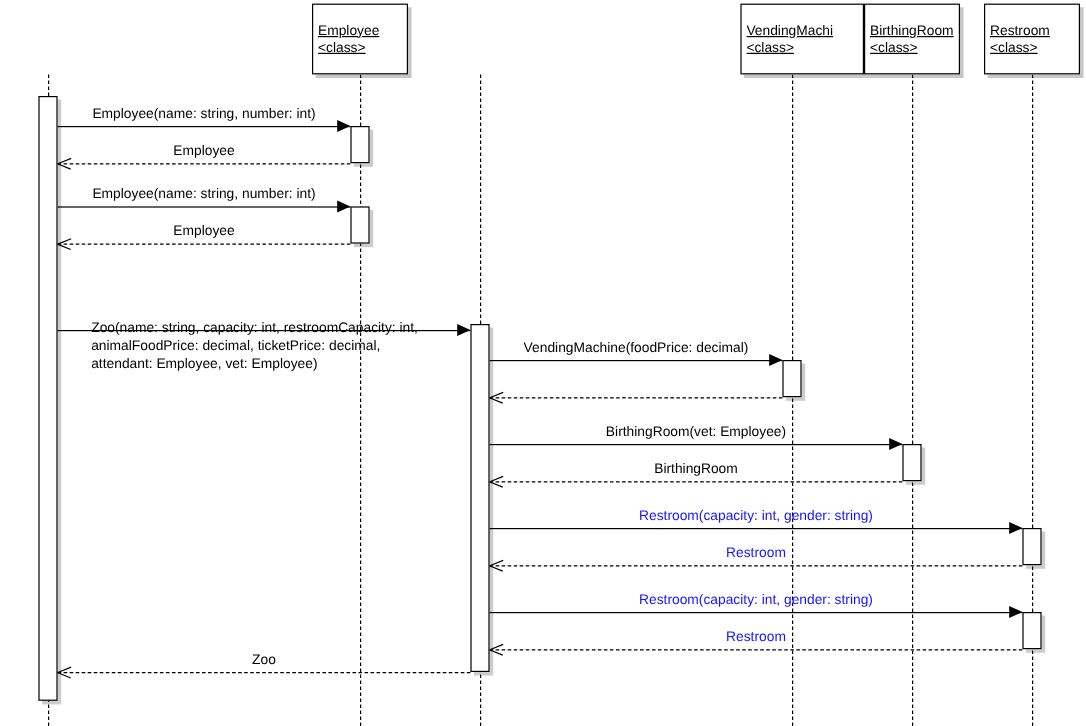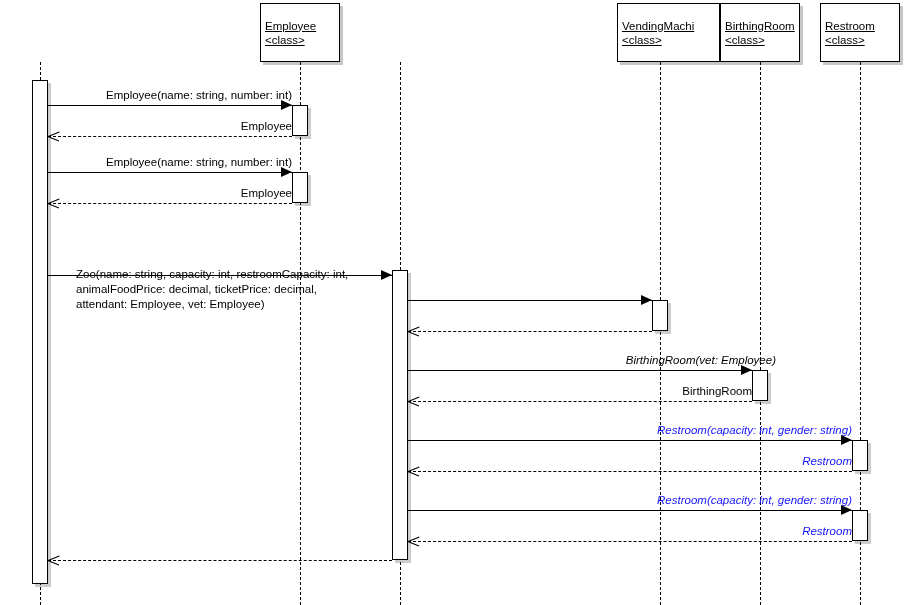--- a/index.html
+++ b/index.html
@@ -34,22 +34,22 @@
   
   .head-open{position:absolute;left:0;top:-6px;width:12px;height:12px;}
   .head-open i{position:absolute;left:0;top:6px;display:block;width:12px;height:0;
                border-top:1px solid #000;transform-origin:0 0;}
   .head-open i.a{transform:rotate(-22deg);}
   .head-open i.b{transform:rotate(22deg);}
 
   
   .label{position:absolute;font-size:11.5px;color:#000;line-height:15px;
          white-space:pre;}
-  .label.center{text-align:right;}
-  .label.hl{color:#1414ff;font-style:italic;}
+  .label.center{text-align:center;}
+  .label.hl{color:#1414ff;}
   .label.multi{white-space:pre-line;margin-top:44px;}
 </style>
 </head>
 <body>
 
 <div id="canvas">
     <div class="lifeline" style="left: 40px; top: 62px; height: 543px;"></div>
     <div class="lifeline" style="left: 300px; top: 62px; height: 543px;"></div>
     <div class="lifeline" style="left: 400px; top: 62px; height: 543px;"></div>
     <div class="lifeline" style="left: 660px; top: 62px; height: 543px;"></div>
@@ -109,32 +109,33 @@
       <div class="line"></div>
       <div class="head-solid"></div>
     </div>
     <div class="label center multi" style="left: 76px; width: 316px; text-align: left; top: 223px;">Zoo(name: string, capacity: int, restroomCapacity: int,
    animalFoodPrice: decimal, ticketPrice: decimal,
    attendant: Employee, vet: Employee)</div>
     <div class="msg call" style="left: 408px; top: 300px; width: 244px;">
       <div class="line"></div>
       <div class="head-solid"></div>
     </div>
+    <div class="label center" style="left: 408px; width: 244px; top: 283px;">VendingMachine(foodPrice: decimal)</div>
     <div class="msg ret" style="left: 408px; top: 331px; width: 244px;">
       <div class="line"></div>
       <div class="head-open">
         <i class="a"></i>
         <i class="b"></i>
       </div>
     </div>
     <div class="msg call" style="left: 408px; top: 370px; width: 344px;">
       <div class="line"></div>
       <div class="head-solid"></div>
     </div>
-    <div class="label center" style="left: 432px; width: 344px; top: 353px; font-style: italic;">BirthingRoom(vet: Employee)</div>
+    <div class="label center" style="left: 408px; width: 344px; top: 353px;">BirthingRoom(vet: Employee)</div>
     <div class="msg ret" style="left: 408px; top: 401px; width: 344px;">
       <div class="line"></div>
       <div class="head-open">
         <i class="a"></i>
         <i class="b"></i>
       </div>
     </div>
     <div class="label center" style="left: 408px; width: 344px; top: 384px;">BirthingRoom</div>
     <div class="msg call" style="left: 408px; top: 440px; width: 444px;">
       <div class="line"></div>
@@ -162,13 +163,14 @@
       </div>
     </div>
     <div class="label center hl" style="left: 408px; width: 444px; top: 524px;">Restroom</div>
     <div class="msg ret" style="left: 48px; top: 560px; width: 344px;">
       <div class="line"></div>
       <div class="head-open">
         <i class="a"></i>
         <i class="b"></i>
       </div>
     </div>
+    <div class="label center" style="left: 48px; width: 344px; top: 543px;">Zoo</div>
   </div>
 
 </body></html>

